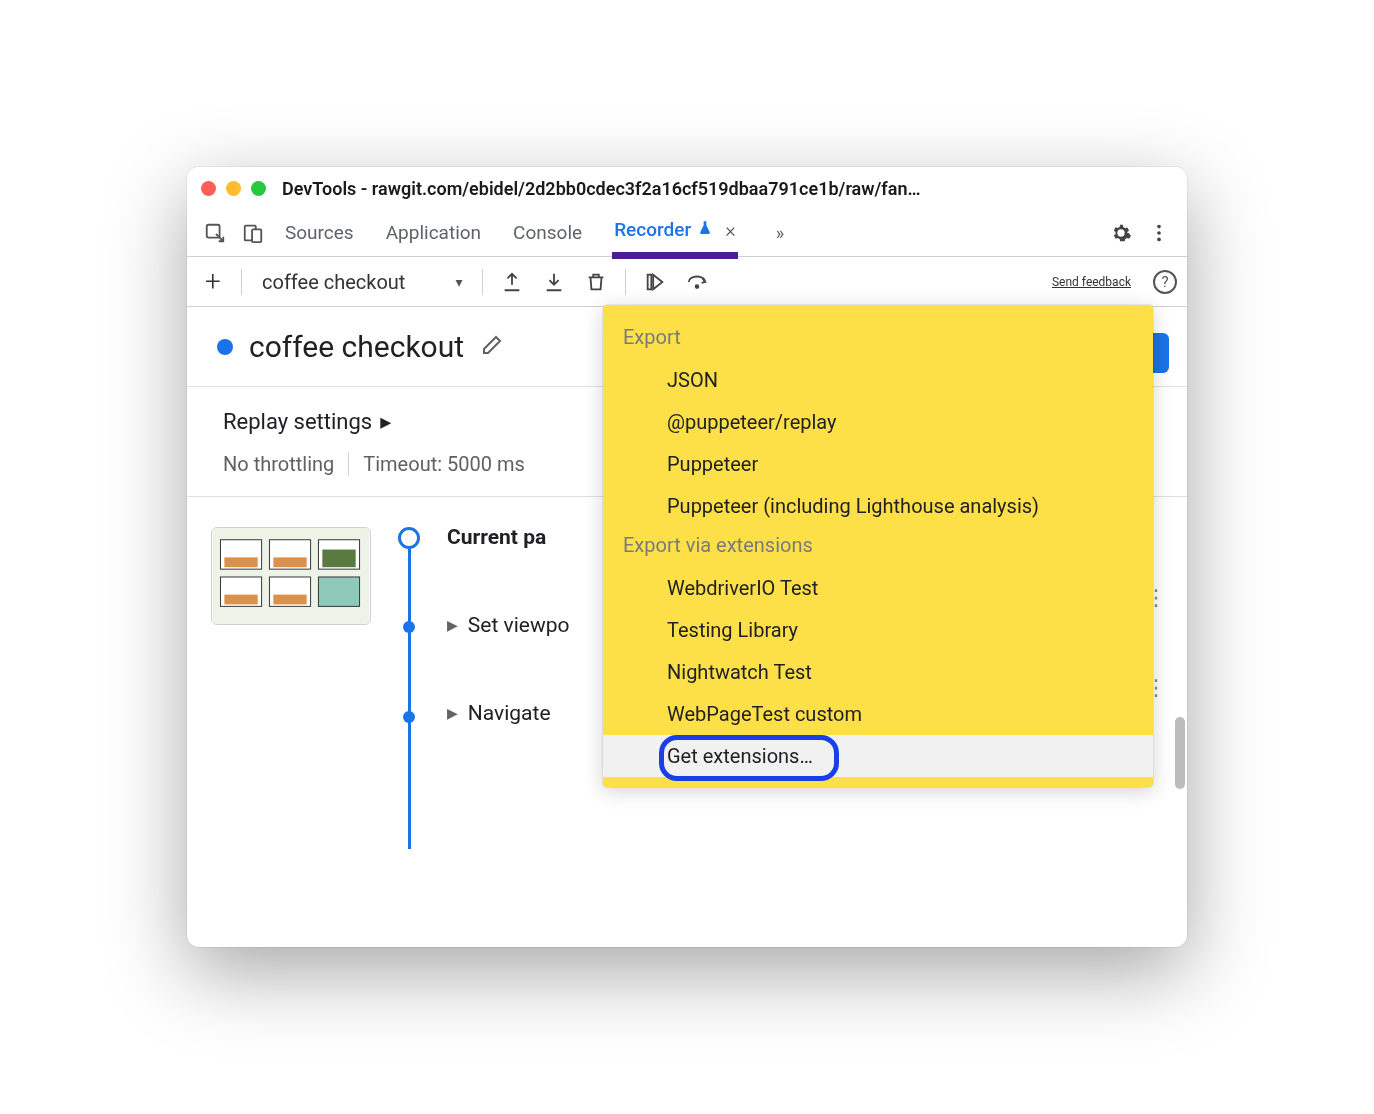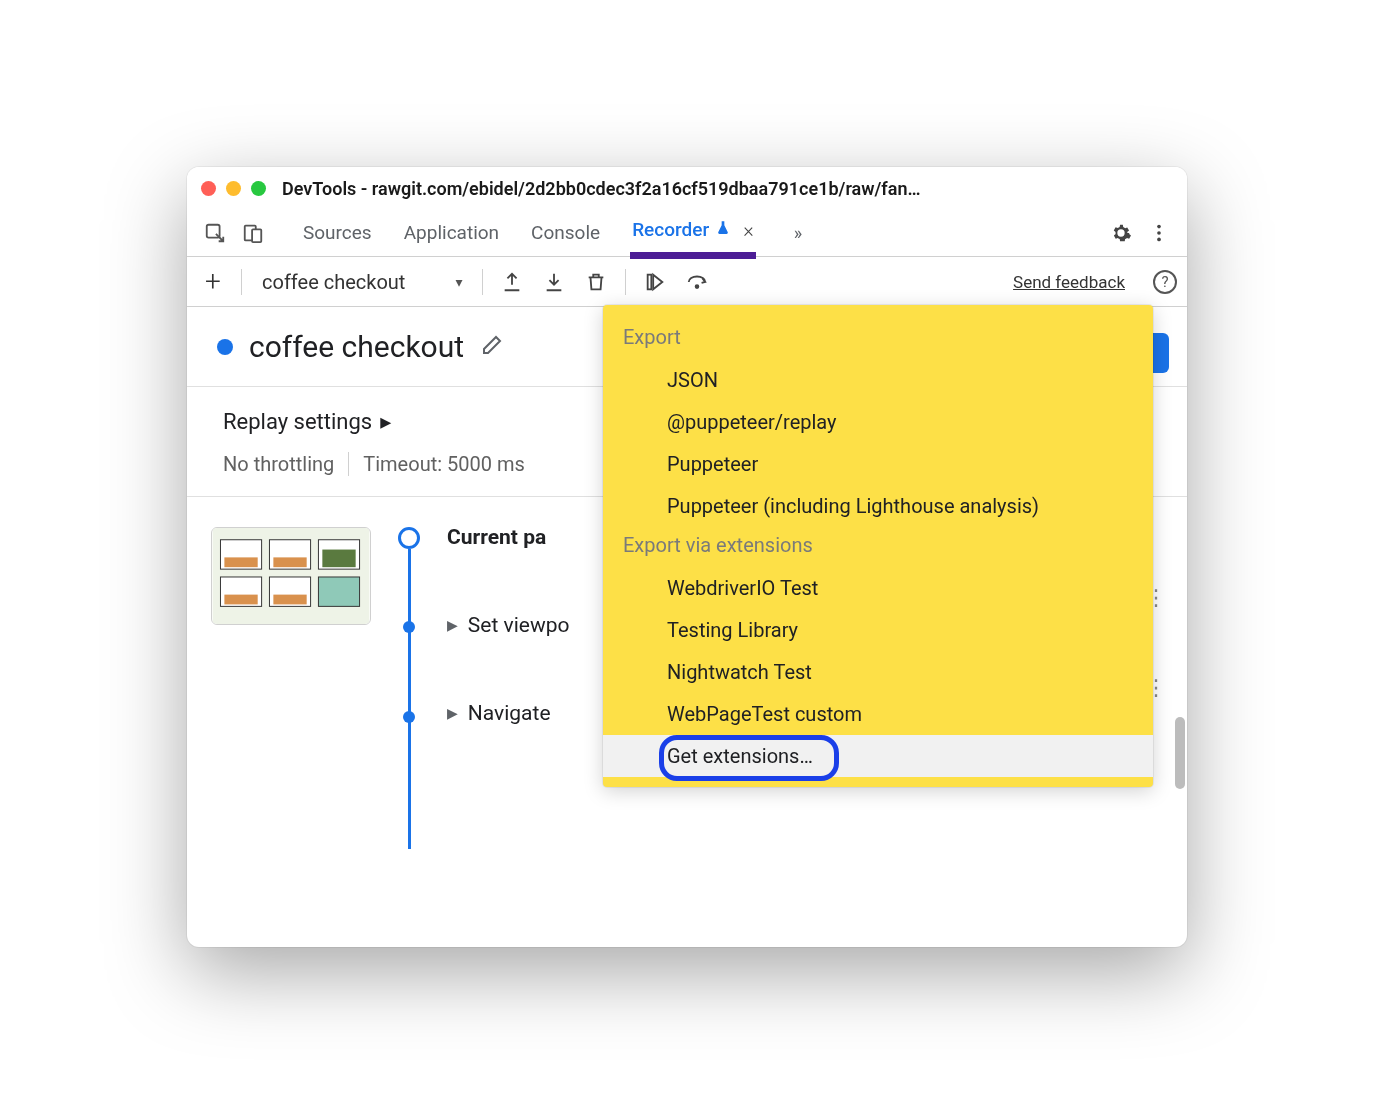--- a/index.html
+++ b/index.html
@@ -41,42 +41,42 @@
   align-items: center;
   padding: 0 12px;
   border-bottom: 1px solid #d0d0d0;
   gap: 6px;
 }
 .tool-btn {
   width: 32px; height: 32px;
   display: inline-flex; align-items: center; justify-content: center;
   color: #555; cursor: pointer;
 }
-.tabs { display: flex; gap: 28px; margin-left: 26px; align-items: center; font-size: 19px; color: #5f6368; }
+.tabs { display: flex; gap: 28px; margin-left: 8px; align-items: center; font-size: 19px; color: #5f6368; }
 .tab { padding: 10px 2px; cursor: pointer; display: flex; align-items: center; gap: 6px; }
 .tab.active { color: #1a73e8; border-bottom: 7px solid #4c1d95; margin-bottom: -1px; font-weight: 500; }
 .flask { font-size: 16px; }
 .close-x { font-weight: 300; font-size: 20px; color: #444; padding-left: 6px; }
 .chevrons { margin-left: 10px; color: #5f6368; font-size: 18px; }
 .spacer { flex: 1; }
 
 .toolbar {
   height: 50px;
   display: flex;
   align-items: center;
   padding: 0 10px;
   border-bottom: 1px solid #d0d0d0;
   gap: 8px;
 }
 .plus { font-size: 28px; font-weight: 300; color: #333; width: 32px; text-align: center; cursor: pointer; }
 .vsep { width: 1px; height: 26px; background: #d0d0d0; margin: 0 4px; }
 .rec-select { font-size: 20px; color: #333; display: flex; align-items: center; gap: 50px; padding: 0 8px; cursor: pointer; }
 .caret { font-size: 14px; color: #555; }
 .icon-btn { width: 34px; height: 34px; display: inline-flex; align-items: center; justify-content: center; color: #444; cursor: pointer; }
-.feedback { font-size: 17px; color: #333; text-decoration: underline; margin-right: 20px; cursor: pointer; }
+.feedback { font-size: 12px; color: #333; text-decoration: underline; margin-right: 14px; cursor: pointer; }
 .help-circle { width: 24px; height: 24px; border: 2px solid #555; border-radius: 50%; display: inline-flex; align-items: center; justify-content: center; font-size: 15px; color: #555; cursor: pointer; }
 
 .content { position: relative; height: calc(100% - 140px); overflow: hidden; }
 .header-row { display: flex; align-items: center; padding: 22px 30px; gap: 16px; border-bottom: 1px solid #e0e0e0; }
 .blue-dot { width: 16px; height: 16px; border-radius: 50%; background: #1a73e8; }
 .rec-title { font-size: 30px; color: #202124; }
 .pencil { color: #5f6368; cursor: pointer; }
 .blue-chip { position: absolute; right: 18px; top: 26px; width: 22px; height: 40px; background: #1a73e8; border-radius: 6px; }
 
 .settings-block { padding: 22px 36px 20px 36px; border-bottom: 1px solid #e0e0e0; }

